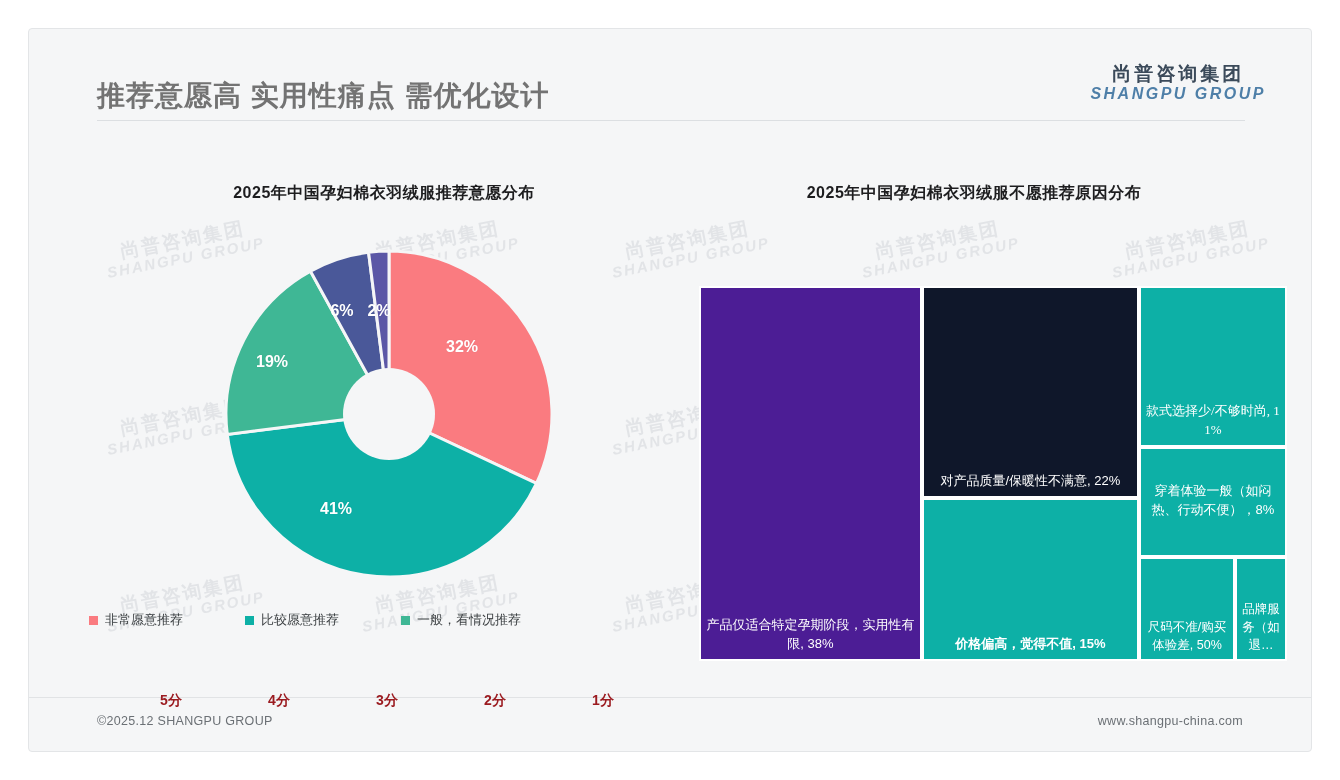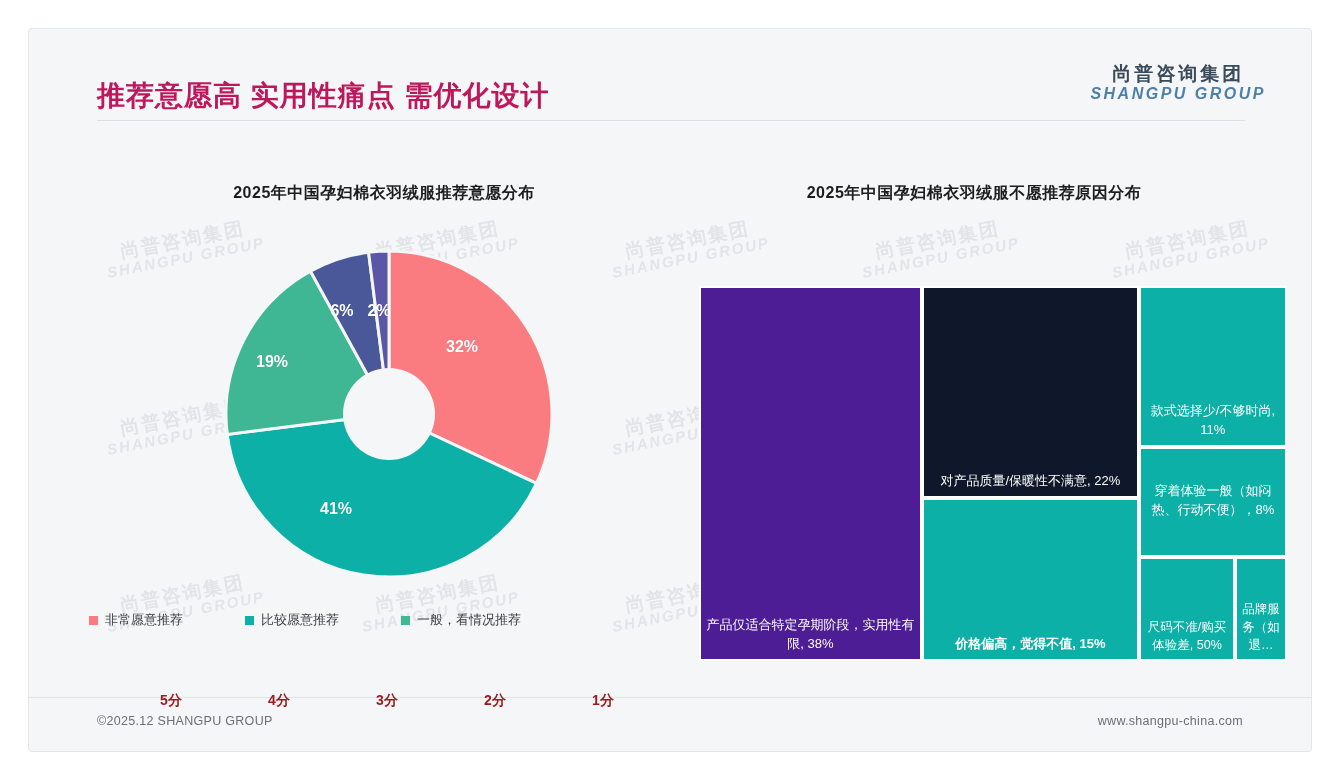--- a/index.html
+++ b/index.html
@@ -22,21 +22,21 @@
   
   .header {
     position: absolute; left: 0; top: 0;
     width: 100%; height: 92px;
   }
   .header-title {
     position: absolute;
     left: 68px; top: 48px;
     font-size: 28px;
     font-weight: bold;
-    color: #be185d;
+    color: #737373;
     letter-spacing: 1px;
     white-space: nowrap;
   }
   .logo {
     position: absolute;
     right: 45px; top: 35px;
     text-align: center;
     line-height: 1.05;
   }
   .logo-cn {
@@ -315,21 +315,21 @@
       <div class="treemap" id="treemap">
           <div class="tm-cell" style="left: 0%; top: 0%; width: 37.9%; height: 100%; background: #4c1d95;">
             <div class="tm-text">产品仅适合特定孕期阶段，实用性有限, 38%</div>
           </div>
           <div class="tm-cell" style="left: 37.9%; top: 0%; width: 36.9%; height: 56.5%; background: #0f172a;">
             <div class="tm-text">对产品质量/保暖性不满意, 22%</div>
           </div>
           <div class="tm-cell" style="left: 37.9%; top: 56.5%; width: 36.9%; height: 43.5%; background: rgb(13, 176, 166); font-weight: bold;">
             <div class="tm-text">价格偏高，觉得不值, 15%</div>
           </div>
-          <div class="tm-cell" style="left: 74.8%; top: 0%; width: 25.2%; height: 42.8%; background: rgb(13, 176, 166);">
+          <div class="tm-cell" style="left: 74.8%; top: 0%; width: 25.2%; height: 42.8%; background: rgb(13, 176, 166); font-family: Liberation Serif, serif;">
             <div class="tm-text">款式选择少/不够时尚, 11%</div>
           </div>
           <div class="tm-cell mid" style="left: 74.8%; top: 42.8%; width: 25.2%; height: 29.5%; background: rgb(13, 176, 166);">
             <div class="tm-text">穿着体验一般（如闷热、行动不便），8%</div>
           </div>
           <div class="tm-cell" style="left: 74.8%; top: 72.3%; width: 16.4%; height: 27.7%; background: rgb(13, 176, 166);">
             <div class="tm-text small">尺码不准/购买体验差, 50%</div>
           </div>
           <div class="tm-cell" style="left: 91.2%; top: 72.3%; width: 8.8%; height: 27.7%; background: rgb(13, 176, 166);">
             <div class="tm-text small">品牌服务（如退…</div>

